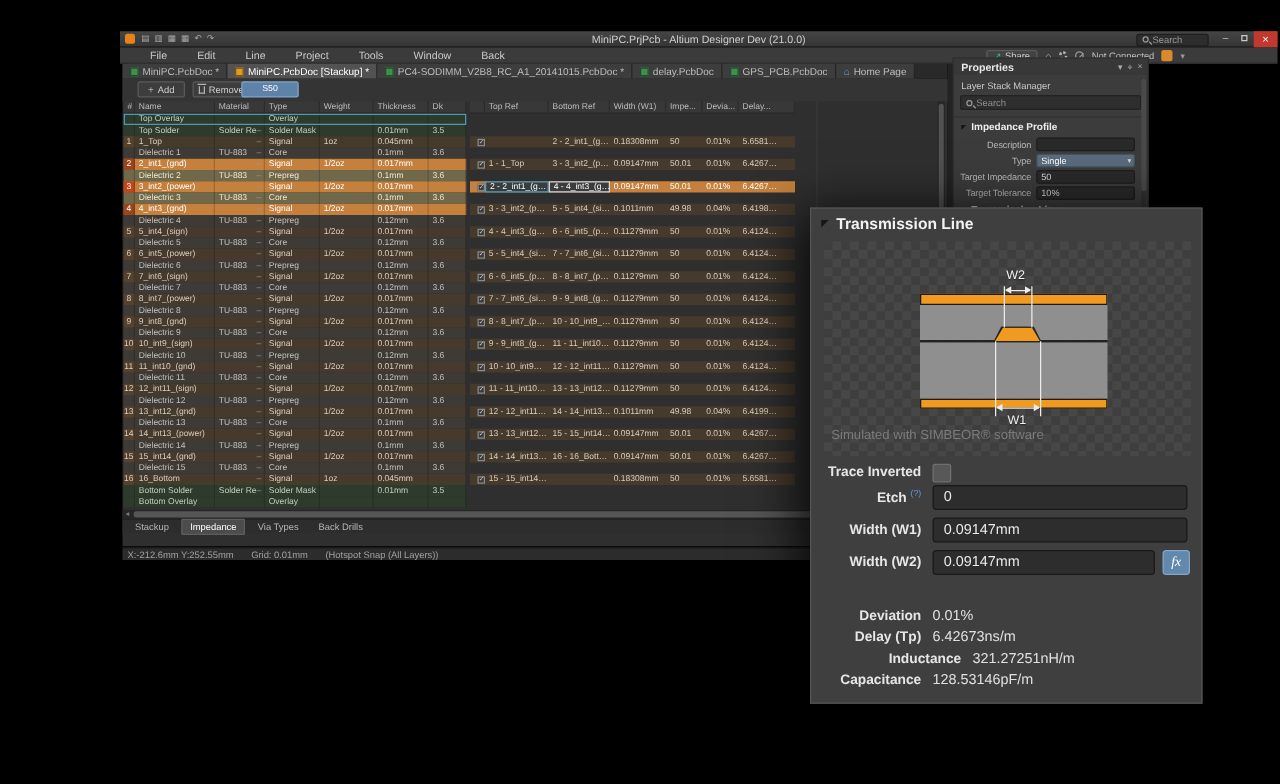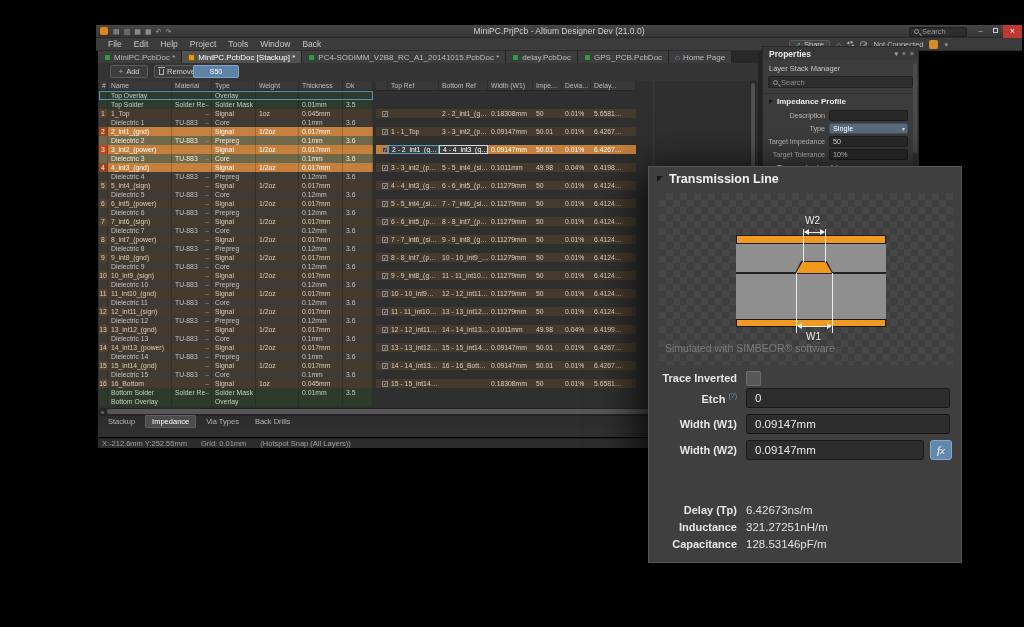--- a/index.html
+++ b/index.html
@@ -14,21 +14,21 @@
   .tb-right{position:absolute;right:0;top:0;height:13px;display:flex;align-items:center;}
   .tb-search{display:flex;align-items:center;gap:3px;width:58px;height:10px;background:#2d2d2d;border:1px solid #1f1f1f;border-radius:2px;padding:0 4px;margin-right:6px;}
   .tb-search span{font-size:7.5px;color:#9a9a9a;}
   .mag{position:relative;width:5px;height:5px;border:1px solid #999;border-radius:50%;flex:0 0 auto;}
   .mag::after{content:'';position:absolute;left:4px;top:4px;width:3px;height:1px;background:#999;transform:rotate(45deg);}
   .wbtn{width:15px;height:13px;text-align:center;font-size:8px;color:#c9c9c9;line-height:12px;}
   .wbtn .sq{display:inline-block;width:5px;height:5px;border:1px solid #c9c9c9;}
   .wbtn.close{width:19px;background:#c1392e;color:#fff;font-size:9px;}
   
   .menubar{position:absolute;left:0;top:13px;width:926px;height:13px;background:#3b3b3b;display:flex;align-items:center;border-bottom:1px solid #2c2c2c;}
-  .menu-item{font-size:8.5px;color:#c9c9c9;margin-left:12px;}
+  .menu-item{font-size:8.5px;color:#c9c9c9;margin-left:24px;}
   .menu-right{position:absolute;right:74px;top:1px;height:11px;display:flex;align-items:center;gap:6px;}
   .share-btn{display:flex;align-items:center;gap:3px;background:#424242;border:1px solid #5a5a5a;border-radius:2px;height:10px;padding:0 5px;font-size:7.5px;color:#d0d0d0;}
   .share-arrow{color:#3fb5a0;font-size:7px;}
   .home-g{font-size:9px;color:#b8b8b8;line-height:10px;}
   .gear{width:7px;height:7px;border:2px dotted #b0b0b0;border-radius:50%;}
   .noconn{position:relative;width:7px;height:7px;border:1px solid #9a9a9a;border-radius:50%;}
   .noconn::after{content:'';position:absolute;left:-1px;top:2.5px;width:8px;height:1px;background:#9a9a9a;transform:rotate(-45deg);}
   .nctext{font-size:7.5px;color:#c0c0c0;}
   .avatar{width:9px;height:9px;background:#d98a2b;border-radius:2px;}
   .caret{font-size:7px;color:#999;}
@@ -157,21 +157,21 @@
         <span class="wbtn">–</span>
         <span class="wbtn"><span class="sq"></span></span>
         <span class="wbtn close">×</span>
       </div>
     </div>
 
     <div class="menubar">
       <div style="display:flex;" id="menu-items">
           <span class="menu-item">File</span>
           <span class="menu-item">Edit</span>
-          <span class="menu-item">Help</span>
+          <span class="menu-item">Line</span>
           <span class="menu-item">Project</span>
           <span class="menu-item">Tools</span>
           <span class="menu-item">Window</span>
           <span class="menu-item">Back</span>
         </div>
       <div class="menu-right">
         <span class="share-btn">
           <span class="share-arrow">↗</span>
           <span>Share</span>
         </span>
@@ -954,25 +954,29 @@
       <span class="f-label">Width (W1)</span>
       <span class="f-input" style="width:204px;">0.09147mm</span>
     </div>
 
     <div class="f-row" style="top:273px;height:20px;">
       <span class="f-label">Width (W2)</span>
       <span class="f-input" style="width:178px;">0.09147mm</span>
       <span class="fx-btn">fx</span>
     </div>
 
+    <div class="f-row" style="top:318px;height:15px;">
+      <span class="f-label">Deviation</span>
+      <span class="f-value">0.01%</span>
+    </div>
     <div class="f-row" style="top:335px;height:15px;">
       <span class="f-label">Delay (Tp)</span>
       <span class="f-value">6.42673ns/m</span>
     </div>
-    <div class="f-row" style="top:352px;height:15px;">
+    <div class="f-row" style="top:352px;height:15px;margin-left:32px;">
       <span class="f-label">Inductance</span>
       <span class="f-value">321.27251nH/m</span>
     </div>
     <div class="f-row" style="top:369px;height:15px;">
       <span class="f-label">Capacitance</span>
       <span class="f-value">128.53146pF/m</span>
     </div>
   </div>
 </div>
 

